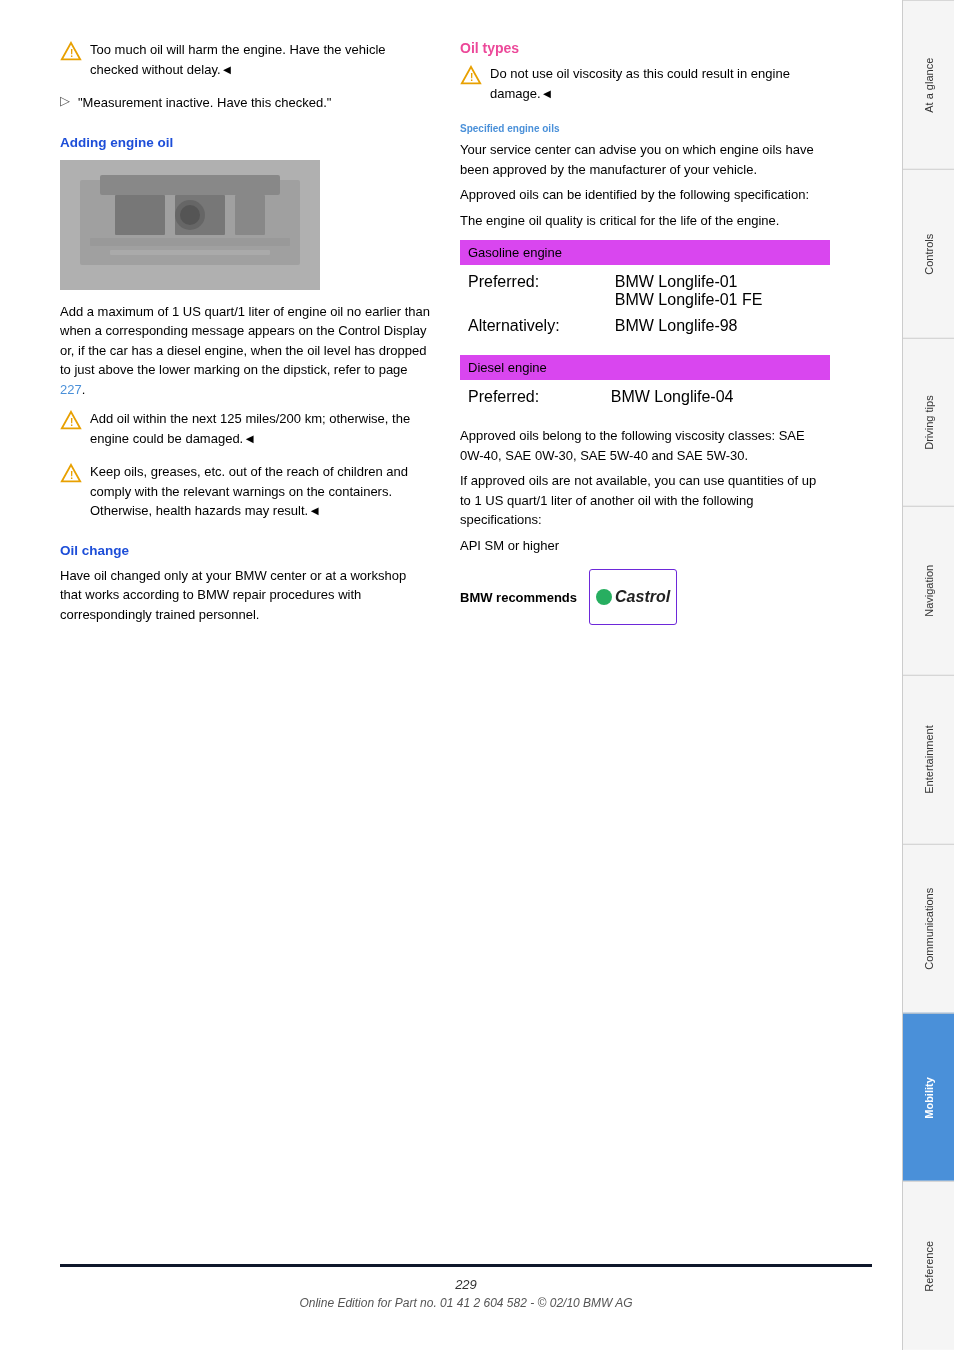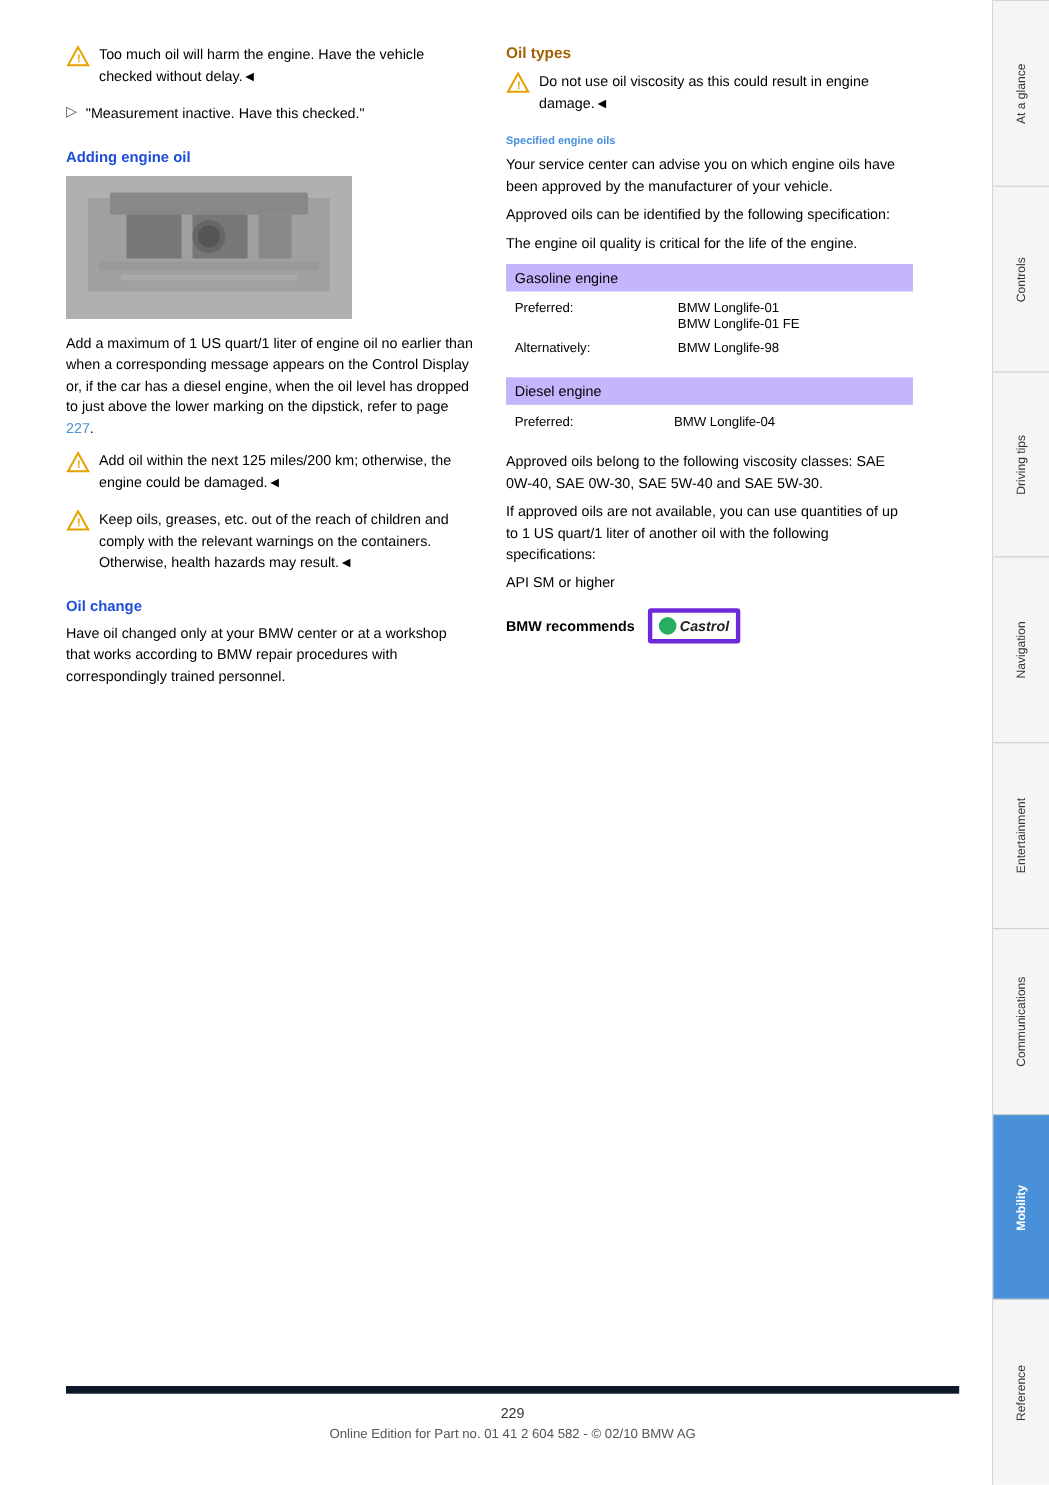--- a/index.html
+++ b/index.html
@@ -106,21 +106,21 @@
       background: linear-gradient(135deg, #aaa 0%, #ccc 30%, #999 50%, #bbb 70%, #aaa 100%);
       display: flex;
       align-items: center;
       justify-content: center;
     }
     .page-link {
       color: #4a90d9;
       text-decoration: none;
     }
     .oil-types-heading {
-      color: #a16207;
+      color: #ec4899;
       font-size: 14px;
       font-weight: bold;
       margin-bottom: 8px;
     }
     .specified-oils-heading {
       color: #4a90d9;
       font-size: 10px;
       font-weight: bold;
       margin-top: 14px;
       margin-bottom: 6px;
@@ -131,65 +131,66 @@
       font-weight: bold;
       margin-top: 14px;
       margin-bottom: 6px;
     }
     .engine-table {
       width: 100%;
       border-collapse: collapse;
       margin-bottom: 12px;
     }
     .engine-table thead tr {
-      background: #c4b5fd;
+      background: #d946ef;
     }
     .engine-table thead td {
       padding: 5px 8px;
       font-weight: normal;
       font-size: 13px;
     }
     .engine-table tbody tr td {
       padding: 4px 8px;
       vertical-align: top;
-      font-size: 12px;
+      font-size: 16px;
     }
     .engine-table tbody tr:first-child td {
       padding-top: 8px;
     }
     .engine-table tbody tr:last-child td {
       padding-bottom: 8px;
       margin-left: 17px;
     }
     .footer-bar {
       text-align: center;
       margin-top: 20px;
       padding-top: 10px;
-      border-top: 7px solid #0f172a;
+      border-top: 3px solid #0f172a;
       font-size: 12px;
       color: #555;
+      font-style: italic;
     }
     .page-num {
       font-size: 13px;
       color: #333;
       margin-bottom: 4px;
     }
     .bmw-recommends {
       display: flex;
       align-items: center;
       gap: 6px;
       margin-top: 10px;
     }
     .castrol-logo {
       display: inline-flex;
       align-items: center;
-      border: 4px solid #6d28d9;
+      border: 1px solid #6d28d9;
       border-radius: 3px;
-      padding: 4px 6px;
-      font-size: 13px;
+      padding: 18px 6px;
+      font-size: 16px;
       gap: 3px;
     }
     .castrol-icon {
       width: 16px;
       height: 16px;
       background: #27ae60;
       border-radius: 50%;
       display: inline-block;
     }
     .indent-content {

